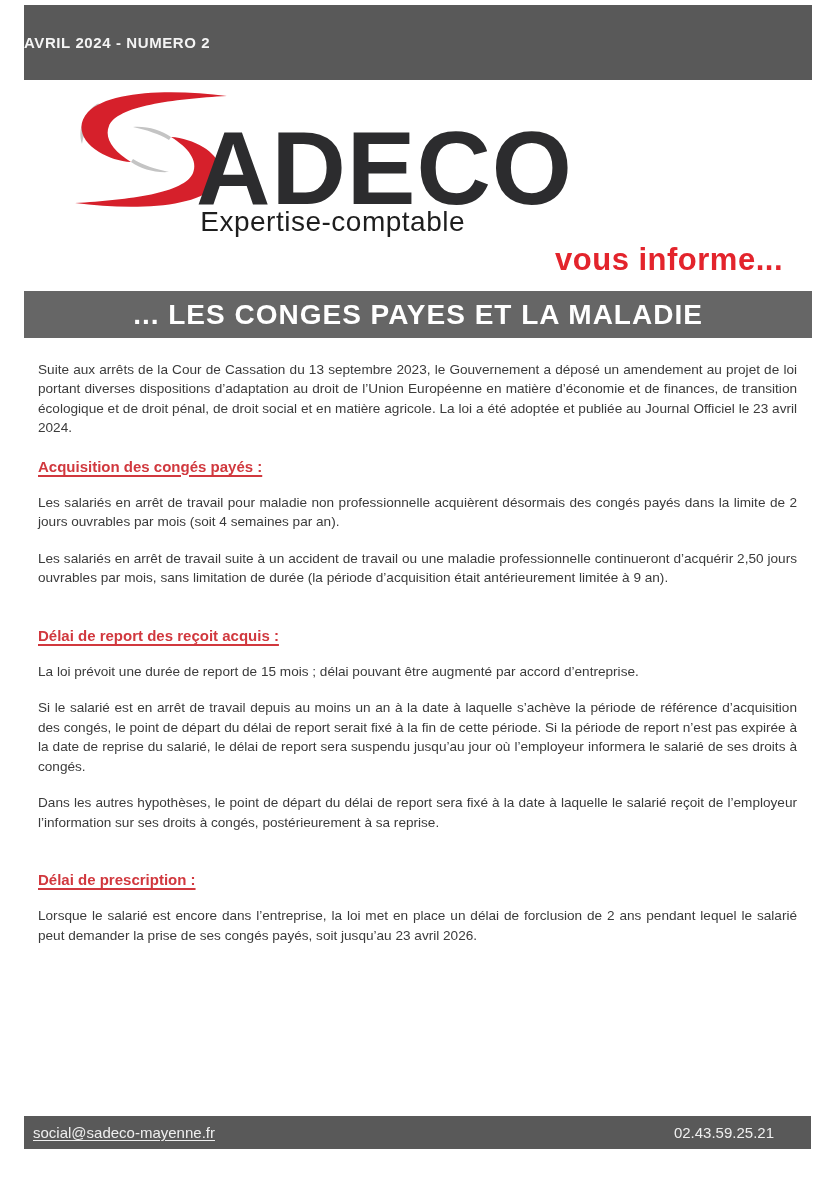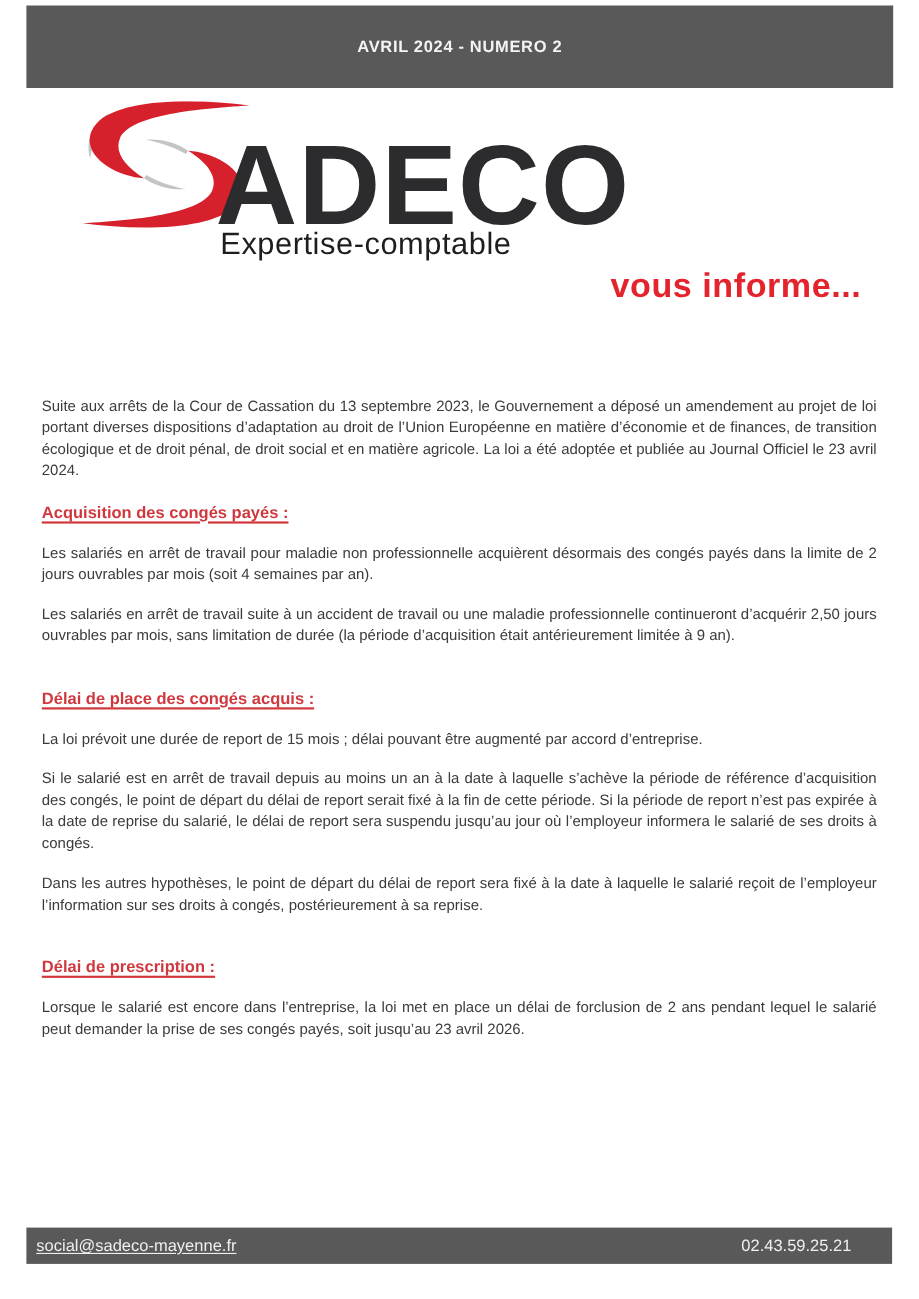--- a/index.html
+++ b/index.html
@@ -3,21 +3,21 @@
 <meta charset="utf-8">
 <style>
   html,body{margin:0;padding:0;background:#ffffff;}
   .page{
     position:relative;width:835px;height:1181px;background:#ffffff;
     font-family:"Liberation Sans", sans-serif;overflow:hidden;color:#3a3a3a;
   }
   
   .top-banner{
     position:absolute;left:24px;top:5px;width:788px;height:75px;
-    background:#595959;display:flex;align-items:center;justify-content:center;
+    background:#595959;display:flex;align-items:center;
   }
   .top-banner span{
     color:#f4f4f4;font-weight:bold;font-size:15px;letter-spacing:.6px;
   }
   
   .logo{position:absolute;left:0;top:88px;width:738px;height:160px;}
   .logo-s{position:absolute;left:75px;top:4px;width:152px;height:118px;}
   .logo-wordmark{
     position:absolute;left:196px;top:29px;font-size:103px;line-height:1;
     font-weight:600;letter-spacing:1px;color:#2c2c2e;
@@ -82,29 +82,32 @@
 
       <path d="M152,4 C100,-3 34,-2 13,20 C1,33 6,49 24,60 C33,65.5 45,69.5 56,70 C38,59 29,46 34,34 C42,14 98,7 152,4 Z" fill="#d6202b"></path>
       <path d="M0,111 C52,118 118,117 139,95 C151,82 146,66 128,55 C119,49.5 107,45.5 96,45 C114,56 123,69 118,81 C110,101 54,108 0,111 Z" fill="#d6202b"></path>
     </svg>
     <div class="logo-wordmark">ADECO</div>
     <div class="logo-tagline">Expertise-comptable</div>
   </div>
 
   <div class="vous-informe">vous informe...</div>
 
+  <div class="title-banner">
+    <span>... LES CONGES PAYES ET LA MALADIE</span>
+  </div>
 
   <div class="content">
     <p class="para intro">Suite aux arrêts de la Cour de Cassation du 13 septembre 2023, le Gouvernement a déposé un amendement au projet de loi portant diverses dispositions d’adaptation au droit de l’Union Européenne en matière d’économie et de finances, de transition écologique et de droit pénal, de droit social et en matière agricole. La loi a été adoptée et publiée au Journal Officiel le 23 avril 2024.</p>
 
     <h2 class="heading">Acquisition des congés payés :</h2>
     <p class="para">Les salariés en arrêt de travail pour maladie non professionnelle acquièrent désormais des congés payés dans la limite de 2 jours ouvrables par mois (soit 4 semaines par an).</p>
     <p class="para">Les salariés en arrêt de travail suite à un accident de travail ou une maladie professionnelle continueront d’acquérir 2,50 jours ouvrables par mois, sans limitation de durée (la période d’acquisition était antérieurement limitée à 9 an).</p>
 
-    <h2 class="heading big-gap">Délai de place des congés acquis :</h2>
+    <h2 class="heading big-gap">Délai de report des reçoit acquis :</h2>
     <p class="para">La loi prévoit une durée de report de 15 mois ; délai pouvant être augmenté par accord d’entreprise.</p>
     <p class="para">Si le salarié est en arrêt de travail depuis au moins un an à la date à laquelle s’achève la période de référence d’acquisition des congés, le point de départ du délai de report serait fixé à la fin de cette période. Si la période de report n’est pas expirée à la date de reprise du salarié, le délai de report sera suspendu jusqu’au jour où l’employeur informera le salarié de ses droits à congés.</p>
     <p class="para">Dans les autres hypothèses, le point de départ du délai de report sera fixé à la date à laquelle le salarié reçoit de l’employeur l’information sur ses droits à congés, postérieurement à sa reprise.</p>
 
     <h2 class="heading big-gap">Délai de prescription :</h2>
     <p class="para">Lorsque le salarié est encore dans l’entreprise, la loi met en place un délai de forclusion de 2 ans pendant lequel le salarié peut demander la prise de ses congés payés, soit jusqu’au 23 avril 2026.</p>
   </div>
 
   <div class="footer-bar">
     <span class="email">social@sadeco-mayenne.fr</span>

